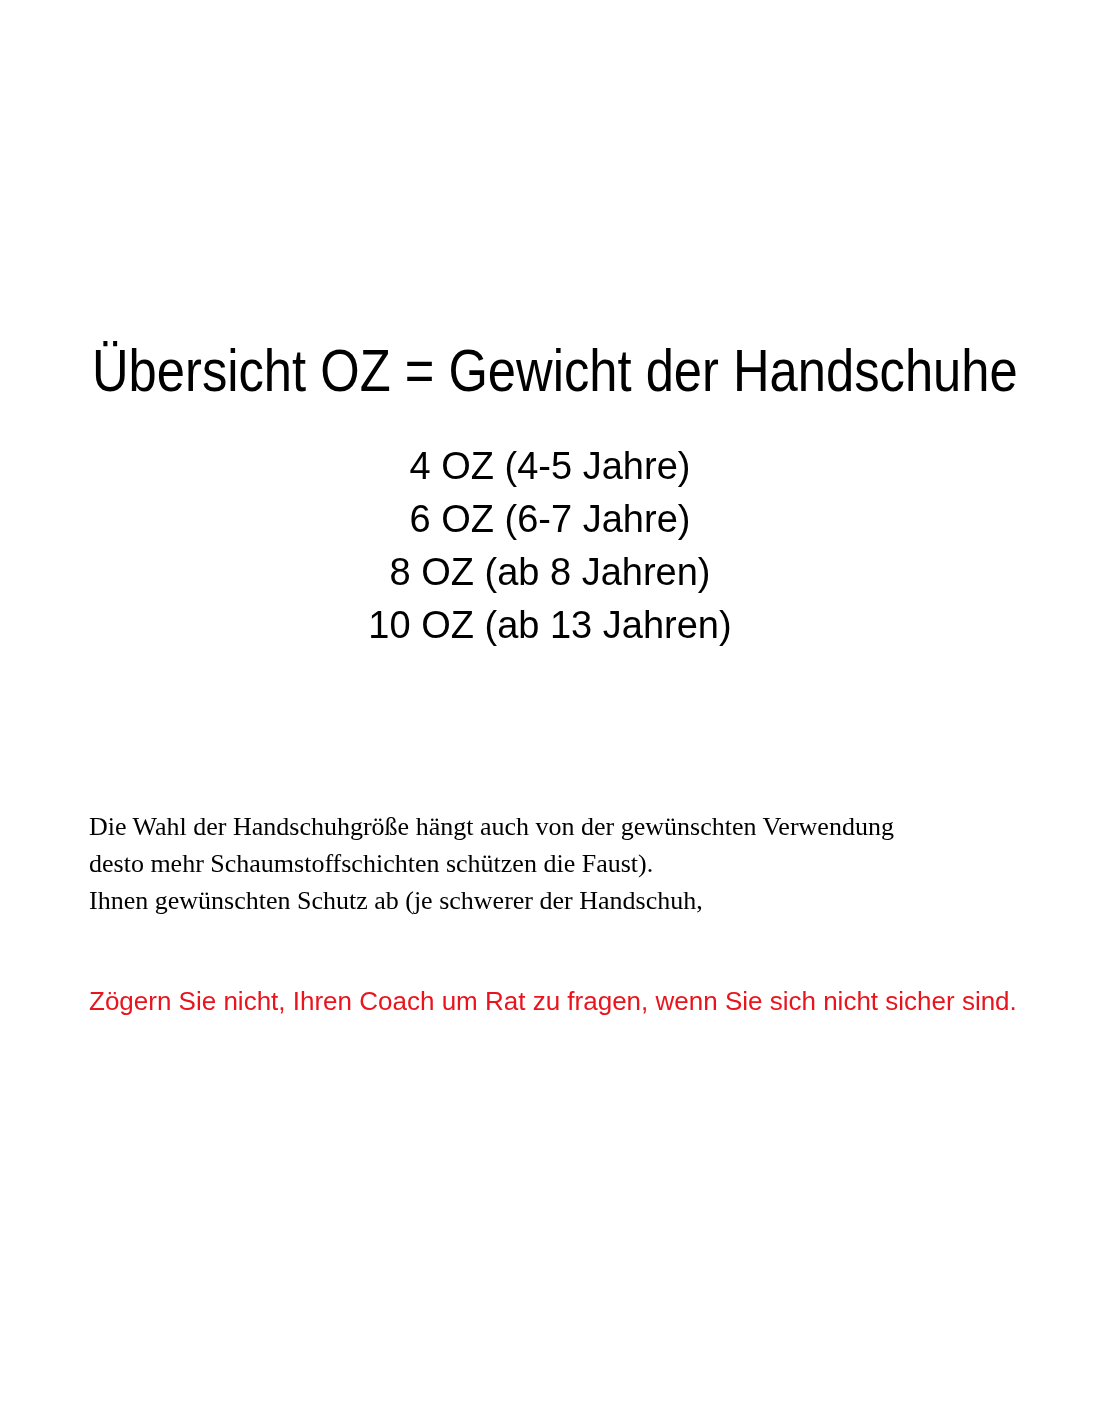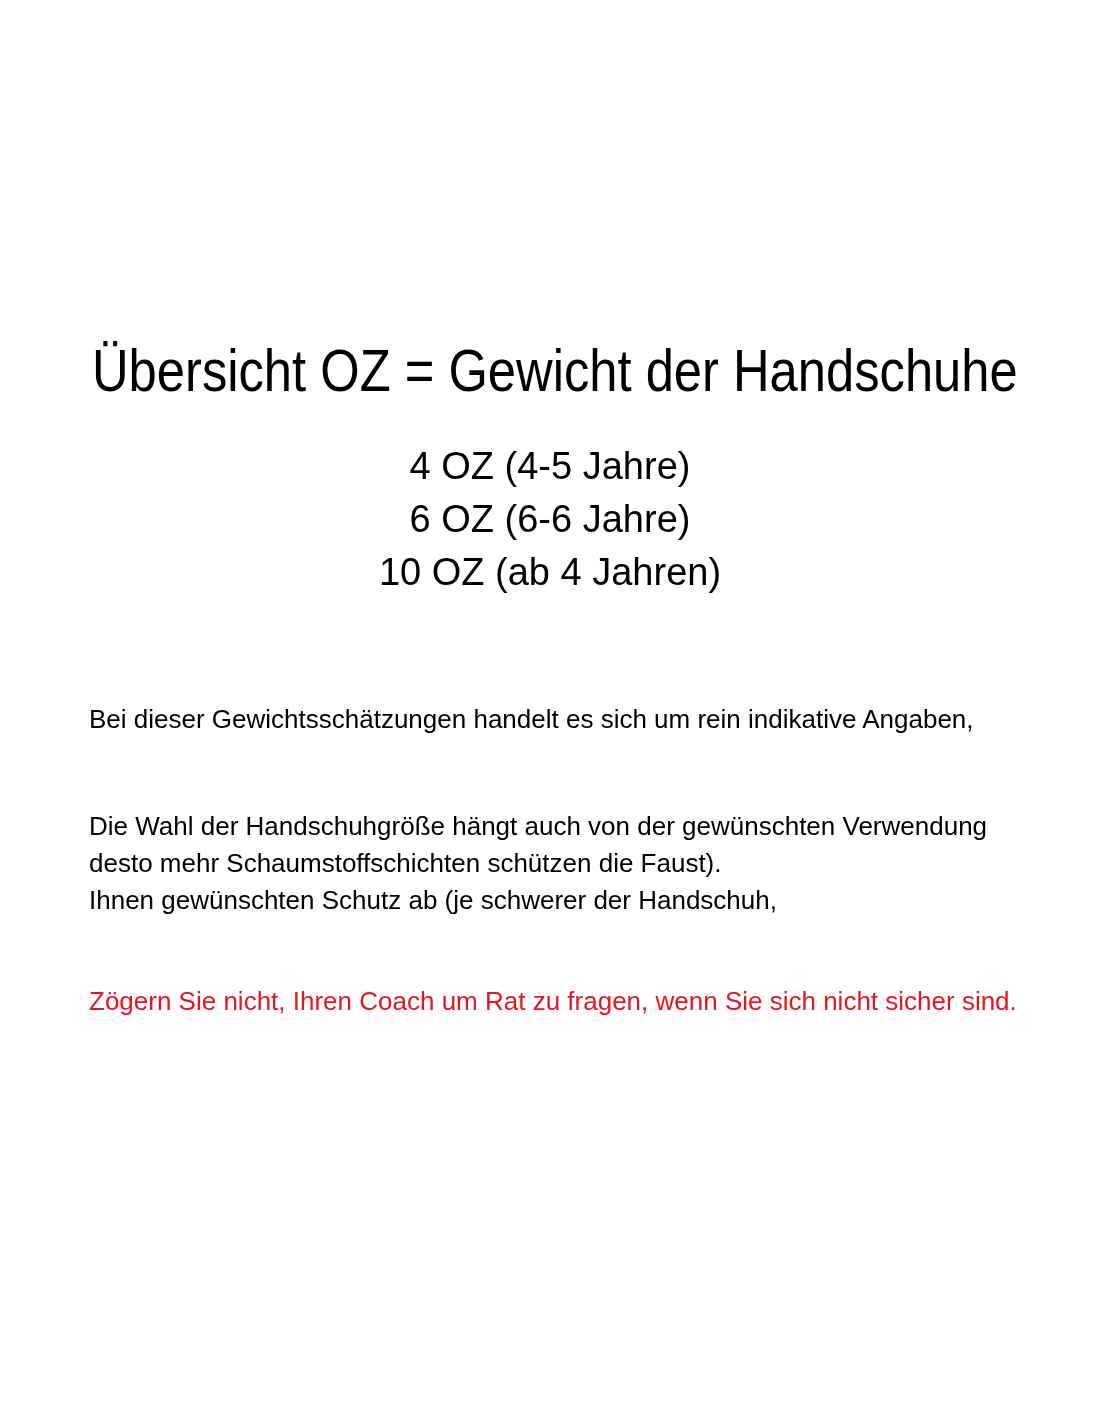--- a/index.html
+++ b/index.html
@@ -45,38 +45,38 @@
   .para {
     position: absolute;
     left: 89px;
     font-size: 26px;
     line-height: 37px;
   }
   .para .line {
     white-space: nowrap;
   }
   .para-indicative { top: 701px; }
-  .para-choice     { top: 808px; }
+  .para-choice     { top: 808px; font-family: Liberation Serif, serif; }
   .coach-note      { top: 983px; color: var(--note-red, #e9141c); text-align: center; }
 </style>
 </head>
 <body>
 
 <div class="page">
 
   <h1 class="title">Übersicht OZ = Gewicht der Handschuhe</h1>
 
   <div class="oz-list">
     <div class="oz-line">4 OZ (4-5 Jahre)</div>
-    <div class="oz-line">6 OZ (6-6 Jahre)</div>
-    <div class="oz-line">10 OZ (ab 4 Jahren)</div>
+    <div class="oz-line">6 OZ (6-7 Jahre)</div>
+    <div class="oz-line">8 OZ (ab 8 Jahren)</div>
+    <div class="oz-line">10 OZ (ab 13 Jahren)</div>
   </div>
 
   <div class="para para-indicative">
-    <div class="line">Bei dieser Gewichtsschätzungen handelt es sich um rein indikative Angaben,</div>
   </div>
 
   <div class="para para-choice">
     <div class="line">Die Wahl der Handschuhgröße hängt auch von der gewünschten Verwendung</div>
     <div class="line">desto mehr Schaumstoffschichten schützen die Faust).</div>
     <div class="line">Ihnen gewünschten Schutz ab (je schwerer der Handschuh,</div>
   </div>
 
   <div class="para coach-note">
     <div class="line">Zögern Sie nicht, Ihren Coach um Rat zu fragen, wenn Sie sich nicht sicher sind.</div>

